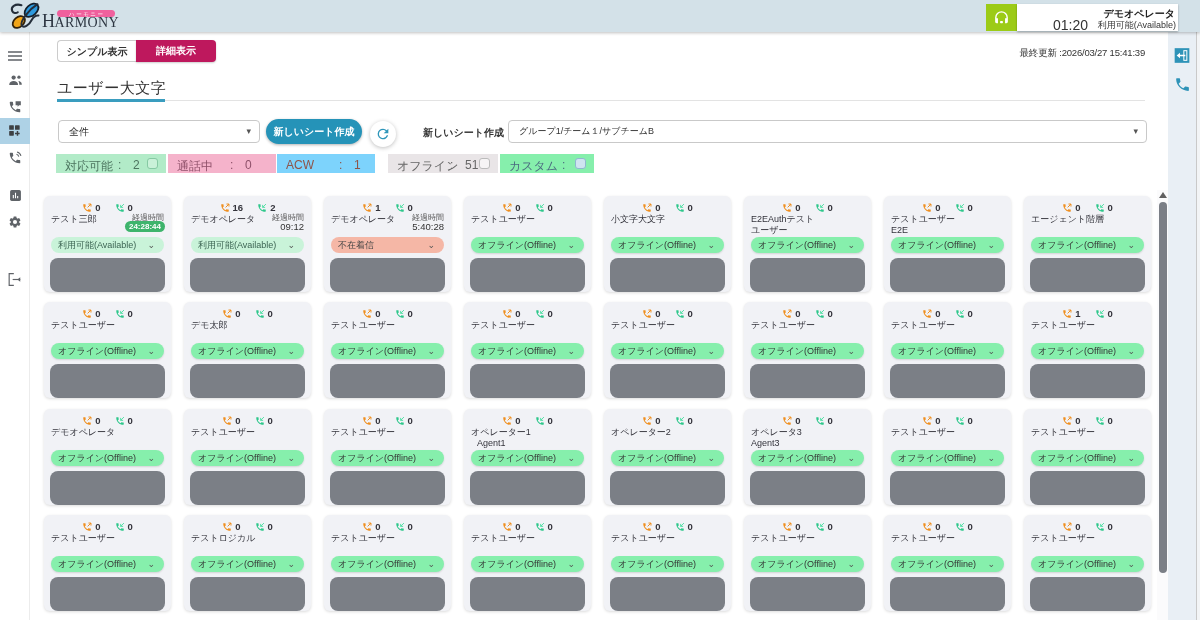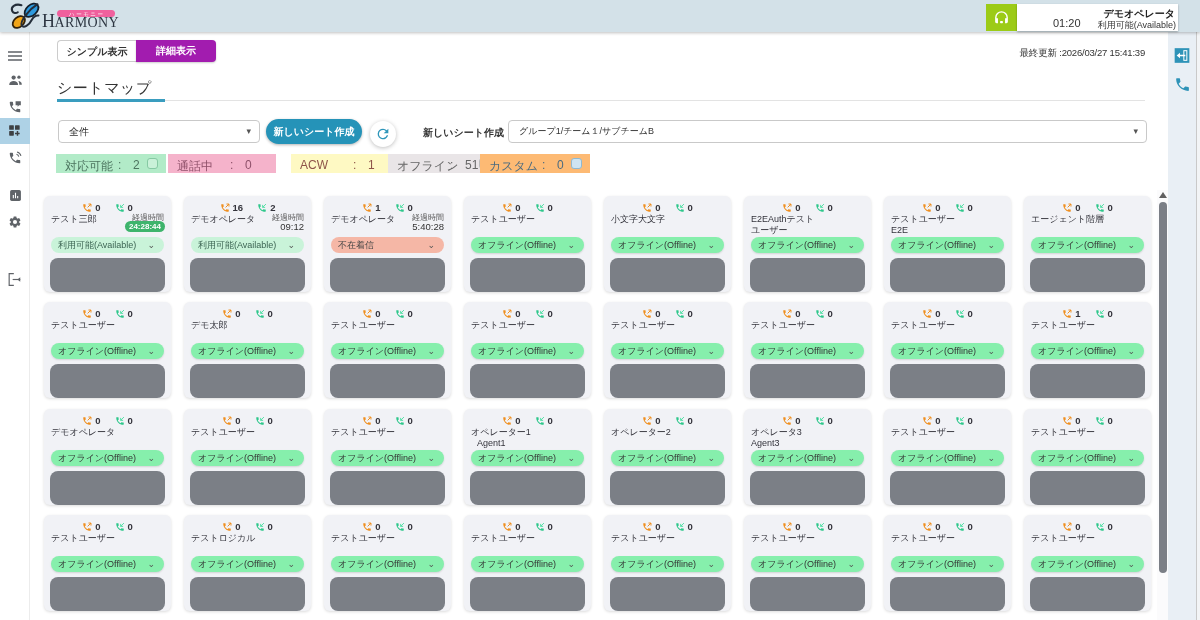--- a/index.html
+++ b/index.html
@@ -1,34 +1,34 @@
 <!DOCTYPE html>
 <html><head><meta charset="utf-8">
 <style>
 * { margin:0; padding:0; box-sizing:border-box; }
 html,body { width:1200px; height:620px; overflow:hidden; font-family:"Liberation Sans",sans-serif; background:#fff; }
 
 #header { position:absolute; left:0; top:0; width:1200px; height:32px; background:#d3e1e8; box-shadow:0 1px 3px rgba(0,0,0,.25); z-index:30; }
 #hs-btn { position:absolute; left:986px; top:4px; width:31px; height:27px; background:#9ccb17; }
 #hs-panel { position:absolute; left:1017px; top:4px; width:161px; height:27px; background:#fff; box-shadow:0 1px 2px rgba(0,0,0,.3); }
-#timer { position:absolute; left:36px; top:13px; width:50px; font-size:11px; color:#333; }
+#timer { position:absolute; left:36px; top:13px; width:50px; font-size:14px; color:#333; }
 #opname { position:absolute; right:3px; top:3px; font-size:10px; font-weight:bold; color:#222; white-space:nowrap; }
 #opstat { position:absolute; right:2px; top:15px; font-size:9px; color:#333; white-space:nowrap; }
 
 #sidebar { position:absolute; left:0; top:32px; width:30px; height:588px; background:#fff; border-right:1px solid #ececec; z-index:20; }
 .sic { position:absolute; left:0; width:30px; text-align:center; }
 #sact { position:absolute; left:0; top:86px; width:30px; height:26px; background:#aed2e6; }
 
 #rail { position:absolute; left:1168px; top:32px; width:28px; height:588px; background:#e9eff5; z-index:20; }
 #pgsb { position:absolute; left:1196px; top:32px; width:4px; height:588px; background:#f2f4f6; border-left:1px solid #c9c9c9; z-index:20; }
 
 #tabs { position:absolute; left:57px; top:40px; height:22px; z-index:5; }
 .tab { display:inline-block; width:79px; height:22px; line-height:22px; text-align:center; font-size:10px; font-weight:bold; vertical-align:top; }
 #tab1 { color:#333; background:#fff; border:1px solid #ccc; border-right:none; border-radius:4px 0 0 4px; }
-#tab2 { color:#fff; background:#a21caf; border-radius:0 4px 4px 0; width:80px; box-shadow:0 1px 2px rgba(0,0,0,.2); }
+#tab2 { color:#fff; background:#be185d; border-radius:0 4px 4px 0; width:80px; box-shadow:0 1px 2px rgba(0,0,0,.2); }
 #upd { position:absolute; right:55px; top:47px; font-size:9.5px; letter-spacing:-0.2px; color:#333;text-align:right; }
 #title { position:absolute; left:57px; top:79px; font-size:15px; color:#333; letter-spacing:0.5px; }
 #tline { position:absolute; left:57px; top:99px; width:108px; height:3px; background:#3a9dbf; }
 #gline { position:absolute; left:165px; top:100px; width:980px; height:1px; background:#e3e3e3; }
 
 .sel { position:absolute; border:1px solid #c9c9c9; border-radius:4px; background:#fff; font-size:11px; color:#333; }
 #sel1 { left:58px; top:120px; width:202px; height:23px; line-height:21px; padding-left:10px; font-size:10px; }
 #sel2 { left:508px; top:120px; width:639px; height:23px; line-height:21px; padding-left:10px; font-size:9px; }
 .selchv { position:absolute; right:8px; top:0; color:#555; font-size:9px; }
 #newbtn { position:absolute; left:266px; top:119px; width:96px; height:25px; background:#2593b8; color:#fff; border-radius:13px; font-size:10px; font-weight:bold; text-align:center; line-height:25px; box-shadow:0 1px 3px rgba(0,0,0,.3); }
@@ -134,21 +134,21 @@
       <path fill="#fff" d="M4 11h8V8l5 4-5 4v-3H4z" transform="rotate(180 10.5 12)"></path>
     </svg>
   <svg style="position:absolute;left:6px;top:44px" width="17" height="17" viewBox="0 0 24 24">
       <path fill="#2e93b8" d="M6.62 10.79c1.44 2.83 3.76 5.14 6.59 6.59l2.2-2.2c.27-.27.67-.36 1.02-.24 1.12.37 2.33.57 3.57.57.55 0 1 .45 1 1V20c0 .55-.45 1-1 1-9.39 0-17-7.61-17-17 0-.55.45-1 1-1h3.5c.55 0 1 .45 1 1 0 1.25.2 2.45.57 3.57.11.35.03.74-.25 1.02l-2.2 2.2z"></path>
     </svg>
 </div>
 <div id="pgsb"></div>
 
 <div id="tabs"><span class="tab" id="tab1">シンプル表示</span><span class="tab" id="tab2">詳細表示</span></div>
 <div id="upd">最終更新 :2026/03/27 15:41:39</div>
-<div id="title">シートマップ</div>
+<div id="title">ユーザー大文字</div>
 <div id="tline"></div>
 <div id="gline"></div>
 
 <div class="sel" id="sel1">全件<span class="selchv" style="line-height:21px">▾</span></div>
 <div id="newbtn">新しいシート作成</div>
 <div id="refr"><svg style="margin-top:5px" width="16" height="16" viewBox="0 0 24 24">
       <path fill="#2e96ba" d="M17.65 6.35A7.95 7.95 0 0 0 12 4a8 8 0 1 0 7.73 10h-2.08A6 6 0 1 1 12 6c1.66 0 3.14.69 4.22 1.78L13 11h7V4z"></path>
     </svg></div>
 <div id="aglbl">新しいシート作成</div>
 <div class="sel" id="sel2">グループ1/チーム１/サブチームB<span class="selchv" style="line-height:21px">▾</span></div>
@@ -158,32 +158,32 @@
       <span class="lb">対応可能</span>
       <span class="cl">:</span>
       <span class="nb">2</span>
       <span class="cb" style="border-color:#86c9a3"></span>
     </div>
   <div class="lg" style="left:112px;width:108px;background:#f5b3cb;color:#8e5069">
       <span class="lb">通話中</span>
       <span class="cl">:</span>
       <span class="nb">0</span>
     </div>
-  <div class="lg" style="left:235px;width:110px;background:#fef9c3;color:#8e5449">
+  <div class="lg" style="left:221px;width:98px;background:#7dd3fc;color:#8e5449">
       <span class="lb">ACW</span>
       <span class="cl">:</span>
       <span class="nb">1</span>
     </div>
   <div class="lg" style="left:332px;width:110px;background:#e9e5e7;color:#666">
       <span class="lb">オフライン</span>
       <span class="cl">:</span>
       <span class="nb">51</span>
       <span class="cb" style="border-color:#bbb;background:#f6f4f5"></span>
     </div>
-  <div class="lg" style="left:424px;width:110px;background:#fdba74;color:#4b6b80">
+  <div class="lg" style="left:444px;width:94px;background:#86efac;color:#4b6b80">
       <span class="lb">カスタム</span>
       <span class="cl">:</span>
       <span class="nb">0</span>
       <span class="cb" style="border-color:#8fb8d0;background:#cfe4f1"></span>
     </div>
 </div>
 
 <div class="card" style="left:44px;top:196px">
     <div class="crow">
       <svg width="10" height="10" viewBox="0 0 24 24">

